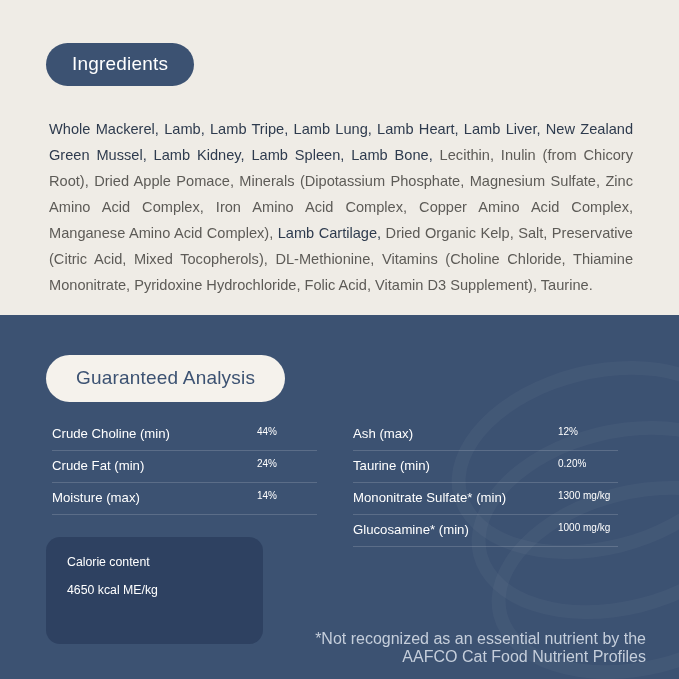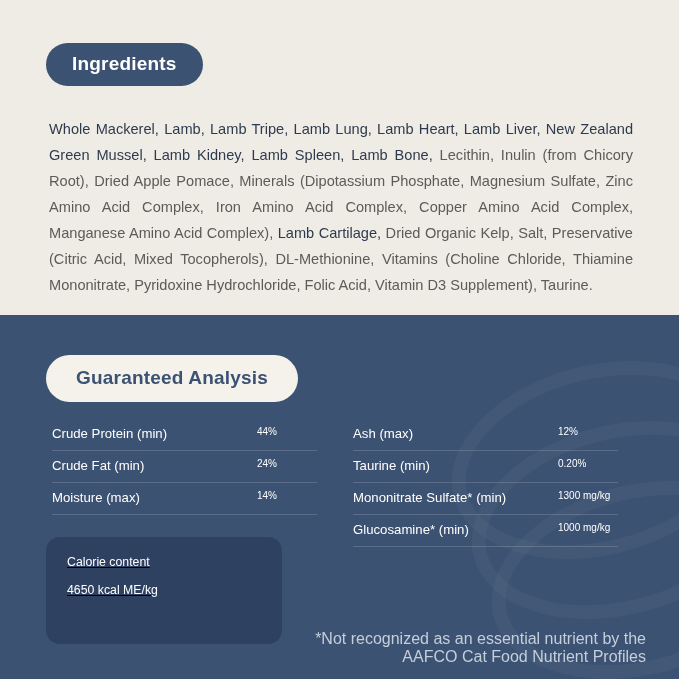--- a/index.html
+++ b/index.html
@@ -24,21 +24,21 @@
   }
 
   .pill-dark {
     position: absolute;
     left: 46px; top: 43px;
     background: #3c5272;
     color: #ffffff;
     border-radius: 22px;
     padding: 10px 26px 11px 26px;
     font-size: 19px;
-    font-weight: 700;
+    font-weight: 400;
     letter-spacing: 0.2px;
   }
 
   #ingredients-body {
     position: absolute;
     left: 49px; top: 101px;
     width: 584px;
     font-size: 14.6px;
     line-height: 26px;
     color: #5d5b57;
@@ -72,21 +72,21 @@
   .swoosh.s3 { width: 300px; height: 190px; right: -110px; top: 170px; transform: rotate(-14deg); }
 
   .pill-light {
     position: absolute;
     left: 46px; top: 40px;
     background: #f5f2ec;
     color: #3c5272;
     border-radius: 24px;
     padding: 12px 30px 13px 30px;
     font-size: 19px;
-    font-weight: 700;
+    font-weight: 400;
     letter-spacing: 0.2px;
   }
 
   .analysis-col {
     position: absolute;
     width: 265px;
   }
   #analysis-col-left { left: 52px; top: 108px; }
   #analysis-col-right { left: 353px; top: 108px; }
 
@@ -106,26 +106,25 @@
     position: absolute;
     left: 205px; top: 3px;
     font-size: 10px;
     color: #ffffff;
     white-space: nowrap;
   }
 
   #calorie-box {
     position: absolute;
     left: 46px; top: 222px;
-    width: 236px;
+    width: 217px;
     height: 107px;
     background: #2e4161;
     border-radius: 14px;
     padding: 17px 0 0 21px;
-    text-decoration: underline;
   }
   #calorie-box .cal-line {
     font-size: 12.3px;
     color: #ffffff;
     line-height: 17px;
   }
   #calorie-box .cal-gap { height: 11px; }
 
   #footnote {
     position: absolute;
@@ -151,21 +150,21 @@
   <div class="swoosh s1"></div>
   <div class="swoosh s2"></div>
   <div class="swoosh s3"></div>
 
   <div class="pill-light">
     <span>Guaranteed Analysis</span>
   </div>
 
   <div class="analysis-col" id="analysis-col-left">
     <div class="analysis-row">
-      <span class="label">Crude Protein (min)</span>
+      <span class="label">Crude Choline (min)</span>
       <span class="value">44%</span>
     </div>
     <div class="analysis-row">
       <span class="label">Crude Fat (min)</span>
       <span class="value">24%</span>
     </div>
     <div class="analysis-row">
       <span class="label">Moisture (max)</span>
       <span class="value">14%</span>
     </div>

